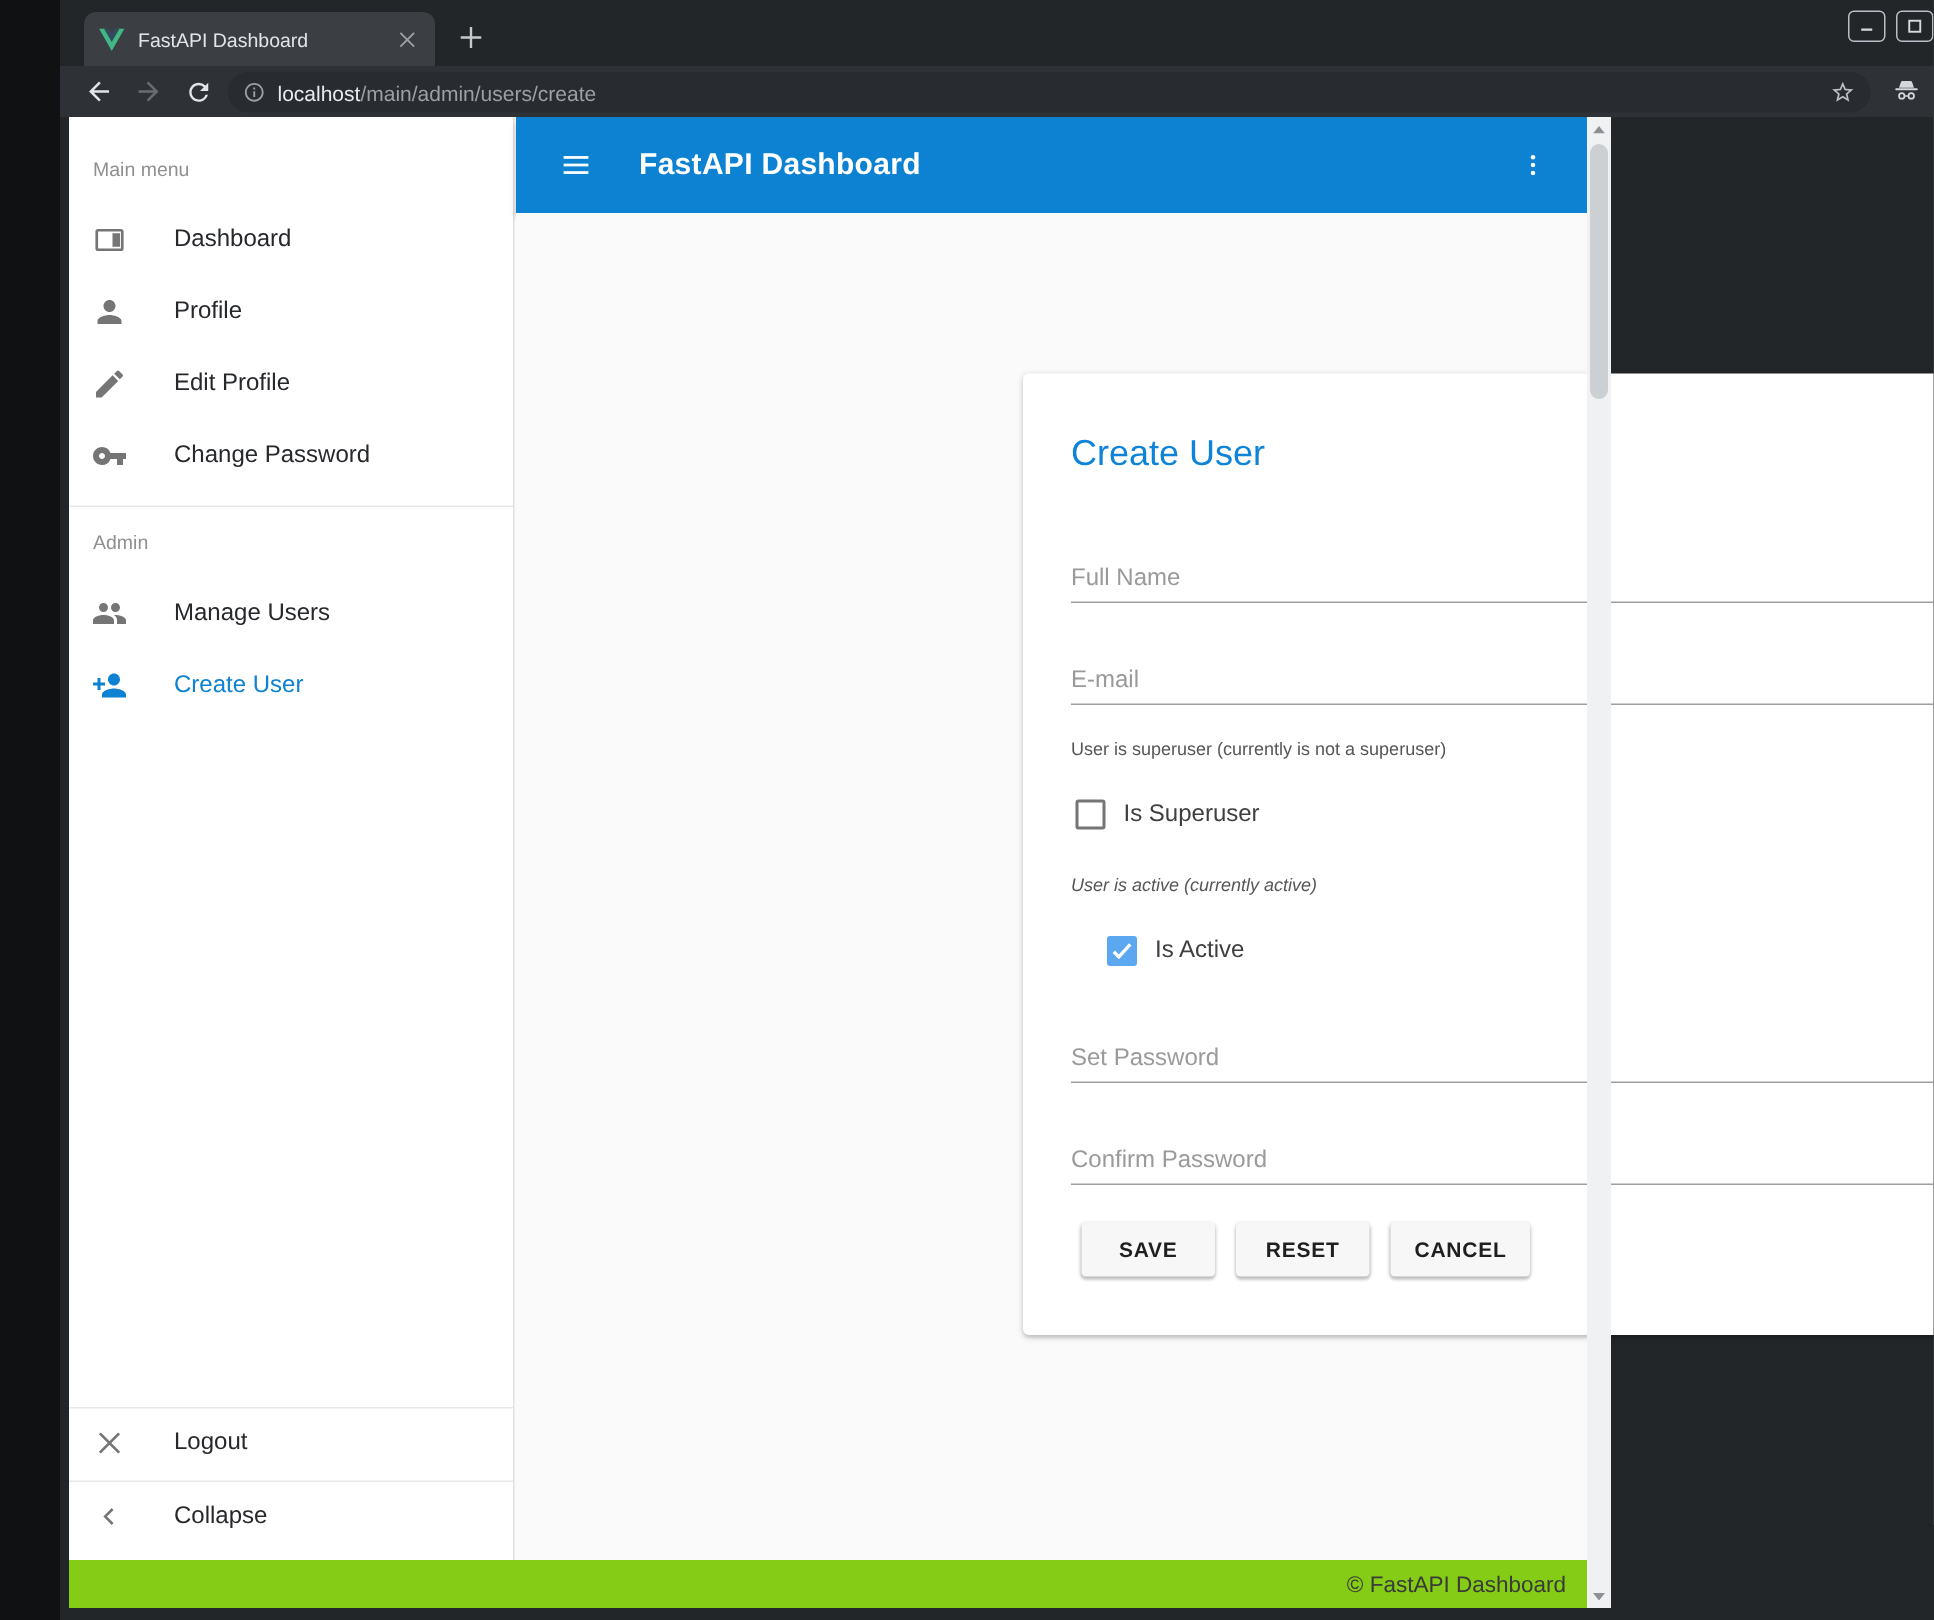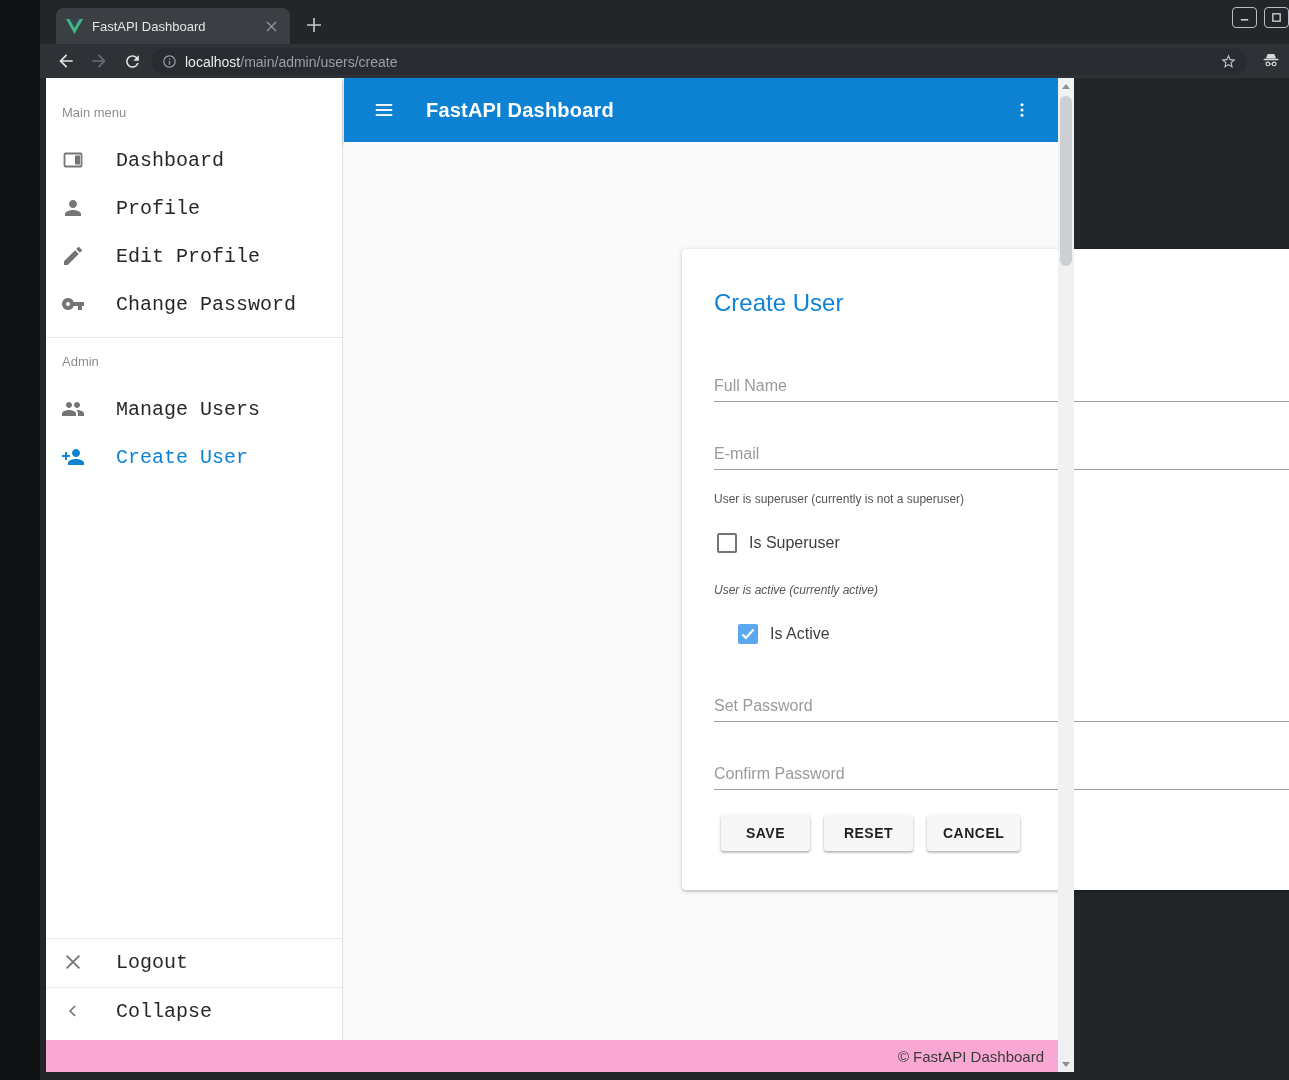--- a/index.html
+++ b/index.html
@@ -32,21 +32,21 @@
 
   
   .page { position:absolute; top:78px; left:6px; width:1028px; bottom:8px; background:#fafafa;border-radius:15px; }
 
   
   .sidebar { position:absolute; left:0; top:0; width:297px; height:962px; background:#ffffff;
              border-right:1px solid #e0e0e0; }
   .s-caption { position:absolute; left:16px; color:#8f8f8f; font-size:13px; }
   .s-item { position:absolute; left:0; width:100%; height:48px; display:flex; align-items:center; cursor:pointer; }
   .s-item .ic { width:24px; height:24px; margin-left:15px; display:flex; align-items:center; justify-content:center; }
-  .s-item .lbl { margin-left:31px; font-size:20px; color:#26282b;font-family:Liberation Mono, monospace; }
+  .s-item .lbl { margin-left:31px; font-size:16px; color:#26282b; }
   .s-item.active .lbl { color:#0d82d2; }
   .s-divider { position:absolute; left:0; width:100%; height:1px; background:#e8e8e8; }
 
   
   .appbar { position:absolute; left:298px; right:16px; top:0; height:64px; background:#0d82d2;
             box-shadow:0 2px 4px -1px rgba(0,0,0,.2), 0 4px 5px rgba(0,0,0,.14); display:flex; align-items:center; }
   .appbar-burger { margin-left:24px; width:32px; height:32px; display:flex; align-items:center; justify-content:center; cursor:pointer; }
   .appbar-title { color:#ffffff; font-size:20px; font-weight:bold; margin-left:26px; letter-spacing:.2px; }
   .appbar-kebab { margin-left:auto; margin-right:20px; width:32px; height:32px; display:flex; align-items:center; justify-content:center; cursor:pointer; }
 
@@ -74,21 +74,21 @@
             display:flex; align-items:center; justify-content:center; }
   .cb-row.checked .cb-box { background:#5ca8f0; border-color:#5ca8f0; }
   .cb-lbl { margin-left:12px; font-size:16px; color:#3f3f3f; }
   .btn-row { position:absolute; left:39px; top:566px; display:flex; gap:14px; }
   .q-btn { min-width:89px; height:36px; background:#f7f7f7; border:none; border-radius:3px;
            box-shadow:0 1px 3px rgba(0,0,0,.25), 0 2px 2px rgba(0,0,0,.12);
            font-family:"Liberation Sans", sans-serif; font-size:14px; font-weight:bold; letter-spacing:.5px;
            color:#1f1f1f; cursor:pointer; padding:0 16px; }
 
   
-  .page-footer { position:absolute; left:0; right:16px; top:962px; height:32px; background:#f9a8d4;
+  .page-footer { position:absolute; left:0; right:16px; top:962px; height:32px; background:#84cc16;
                  display:flex; align-items:center; justify-content:flex-end; padding-right:14px;
                  font-size:15px; color:#3a3a3a; }
 
   
   .scrollbar { position:absolute; right:0; top:0; width:16px; height:100%; background:#f0f1f2; }
   .sb-arrow { position:absolute; left:0; width:16px; height:16px; display:flex; align-items:center; justify-content:center; }
   .sb-up { top:0; } .sb-down { bottom:0; }
   .sb-thumb { position:absolute; left:2px; top:18px; width:12px; height:170px; background:#cdd0d3; border-radius:6px; }
 </style>
 </head>

